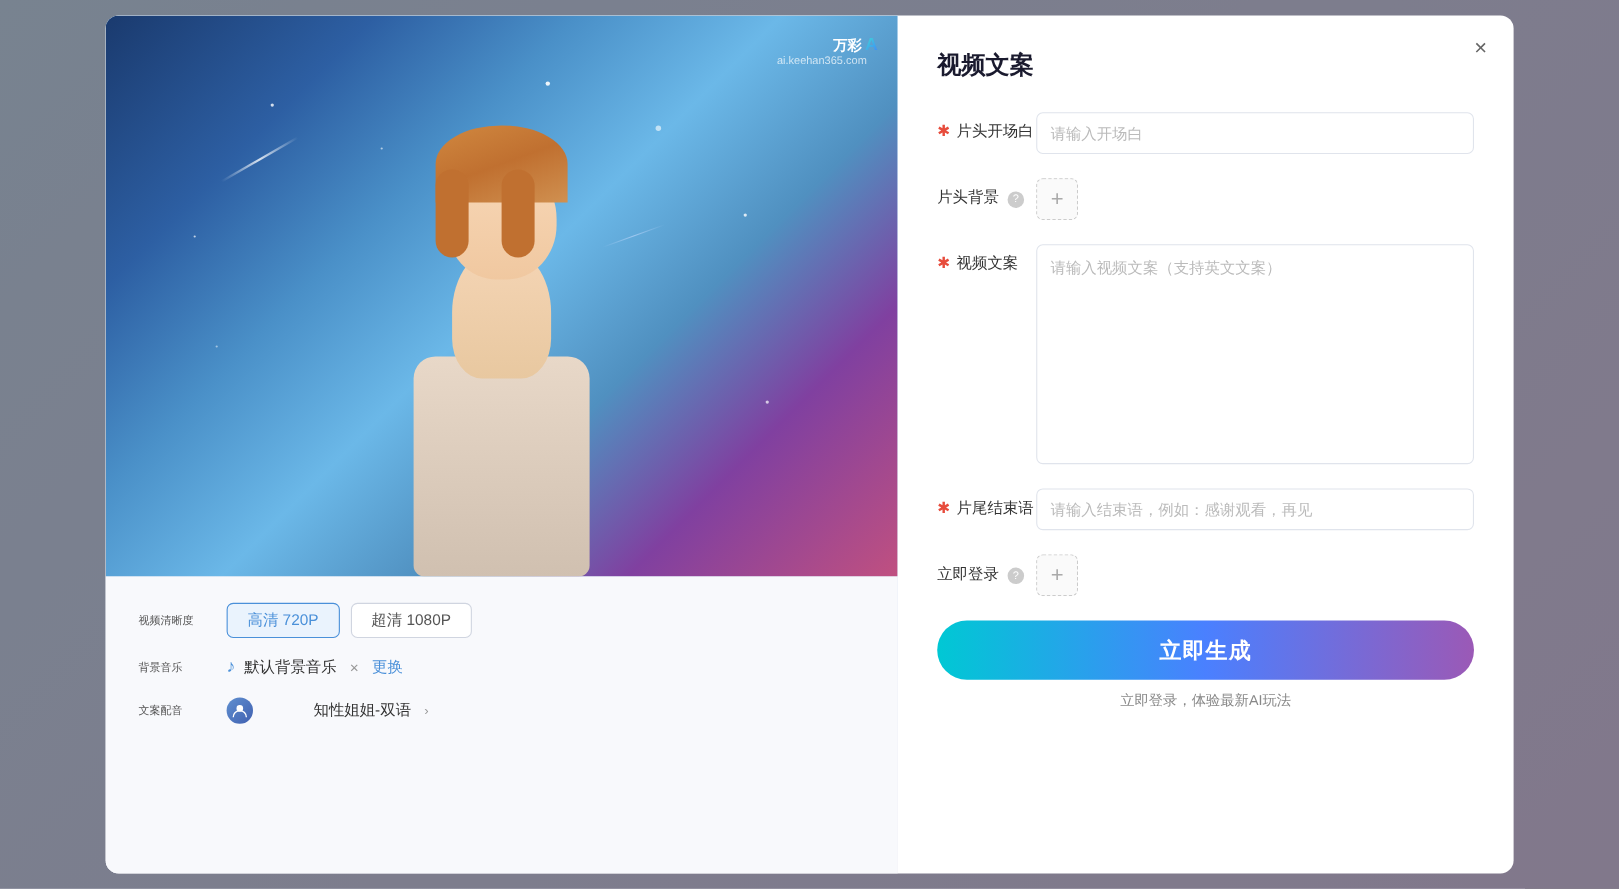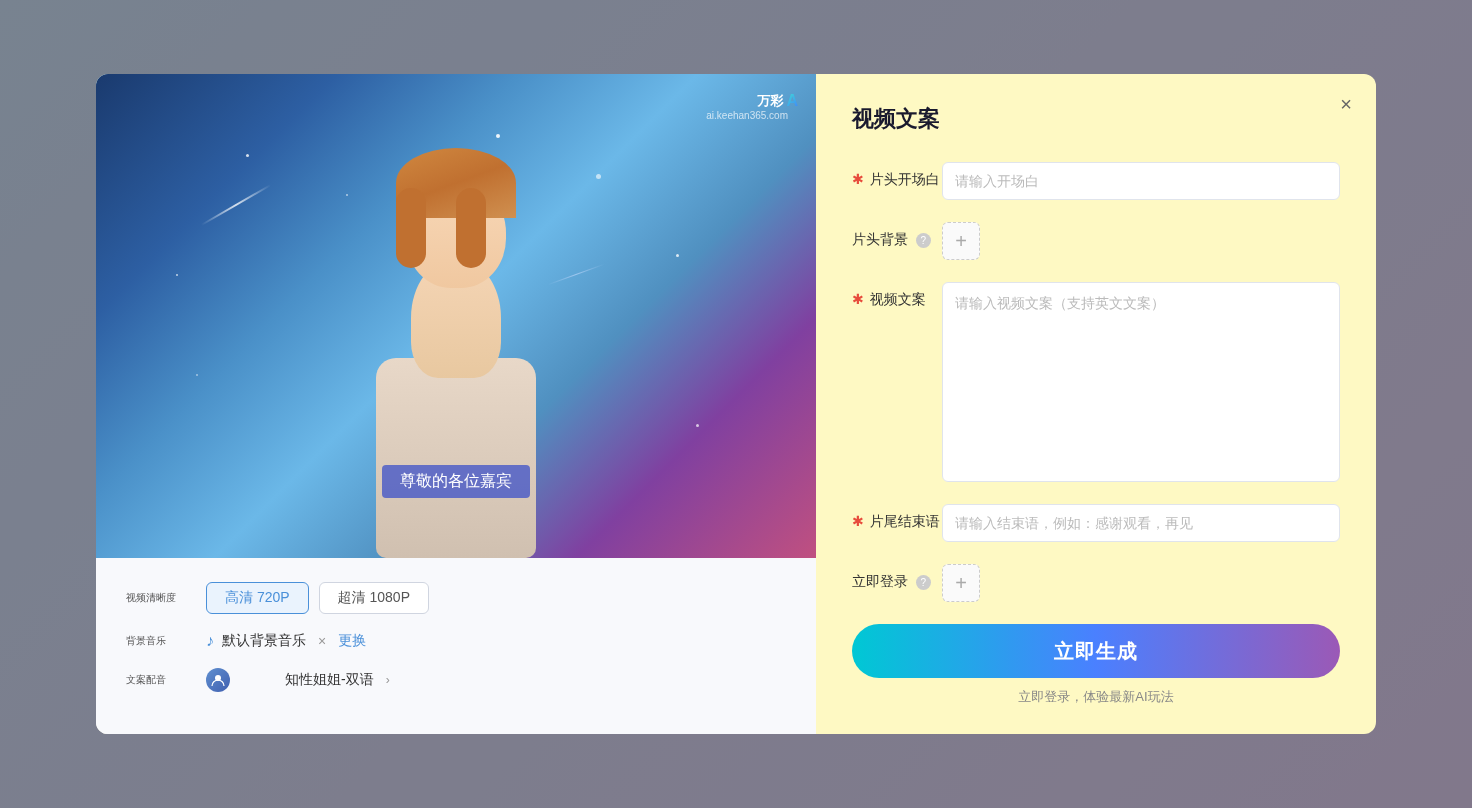--- a/index.html
+++ b/index.html
@@ -17,24 +17,24 @@
     .overlay {
       position: fixed;
       inset: 0;
       background: rgba(0,0,0,0.4);
       display: flex;
       align-items: center;
       justify-content: center;
     }
 
     .modal {
-      background: #fef9c3;
+      background: #ffffff;
       border-radius: 12px;
       width: 1280px;
-      height: 660px;
+      height: 780px;
       display: flex;
       overflow: hidden;
       position: relative;
     }
 
     
     .left-panel {
       width: 720px;
       background: linear-gradient(180deg, #b0d4f1 0%, #e8e8f0 100%);
       flex-shrink: 0;
@@ -427,23 +427,20 @@
 
               <div style="position:absolute;bottom:270px;left:50%;transform:translateX(-50%);width:100px;height:110px;background:linear-gradient(180deg,#f8d8b8 0%,#f0c8a0 100%);border-radius:50% 50% 45% 45%;"></div>
 
               <div style="position:absolute;bottom:340px;left:50%;transform:translateX(-50%);width:120px;height:70px;background:linear-gradient(160deg,#d08840 0%,#c07030 50%,#d09050 100%);border-radius:50% 50% 0 0;"></div>
 
               <div style="position:absolute;bottom:290px;left:50%;transform:translateX(-50%) translateX(-45px);width:30px;height:80px;background:#c07030;border-radius:20px;"></div>
               <div style="position:absolute;bottom:290px;left:50%;transform:translateX(-50%) translateX(15px);width:30px;height:80px;background:#c07030;border-radius:20px;"></div>
             </div>
           </div>
 
-          <div class="subtitle-overlay">
-            <span>尊敬的各位嘉宾</span>
-          </div>
         </div>
       </div>
 
       <div class="settings-panel">
 
         <div class="setting-row">
           <div class="setting-label">视频清晰度</div>
           <div class="quality-buttons">
             <button class="quality-btn active">高清 720P</button>
             <button class="quality-btn">超清 1080P</button>

